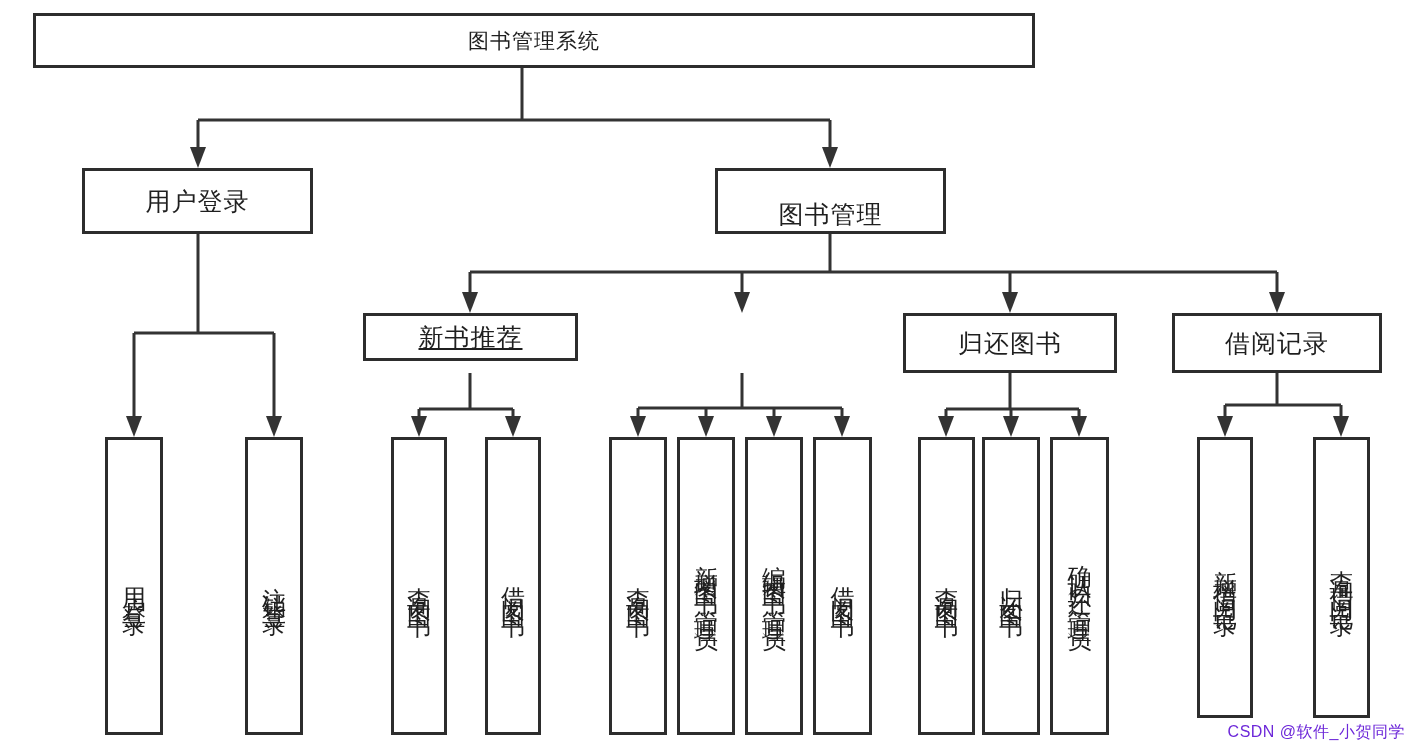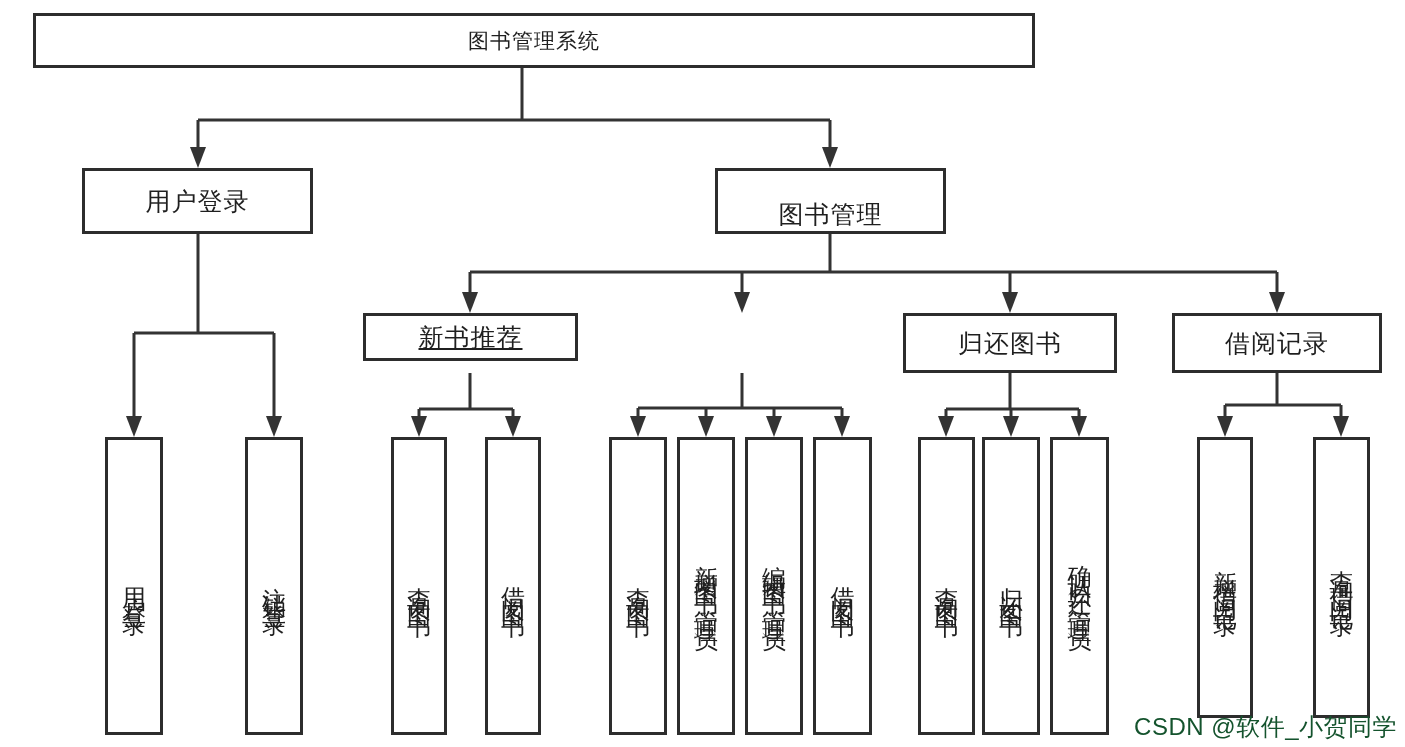--- a/index.html
+++ b/index.html
@@ -24,22 +24,22 @@
     top:437px;height:298px;
     display:flex;align-items:center;justify-content:center;
   }
   .leaf span{
     writing-mode:vertical-rl;text-orientation:mixed;
     font-size:24px;letter-spacing:9px;line-height:1;
     white-space:nowrap;
   }
   .leaf.short-box{height:281px;}
   .watermark{
-    position:absolute;right:8px;bottom:4px;z-index:10;
-    font-size:24px;color:#14532d;letter-spacing:0.5px;
+    position:absolute;right:0;bottom:4px;z-index:10;
+    font-size:16px;color:#6d28d9;letter-spacing:0.5px;
     white-space:nowrap;
   }
 </style>
 </head>
 <body>
 
 <div class="canvas">
 
   <svg class="wires" width="1405" height="747" viewBox="0 0 1405 747">
     <g stroke="#333333" stroke-width="3" fill="none">

